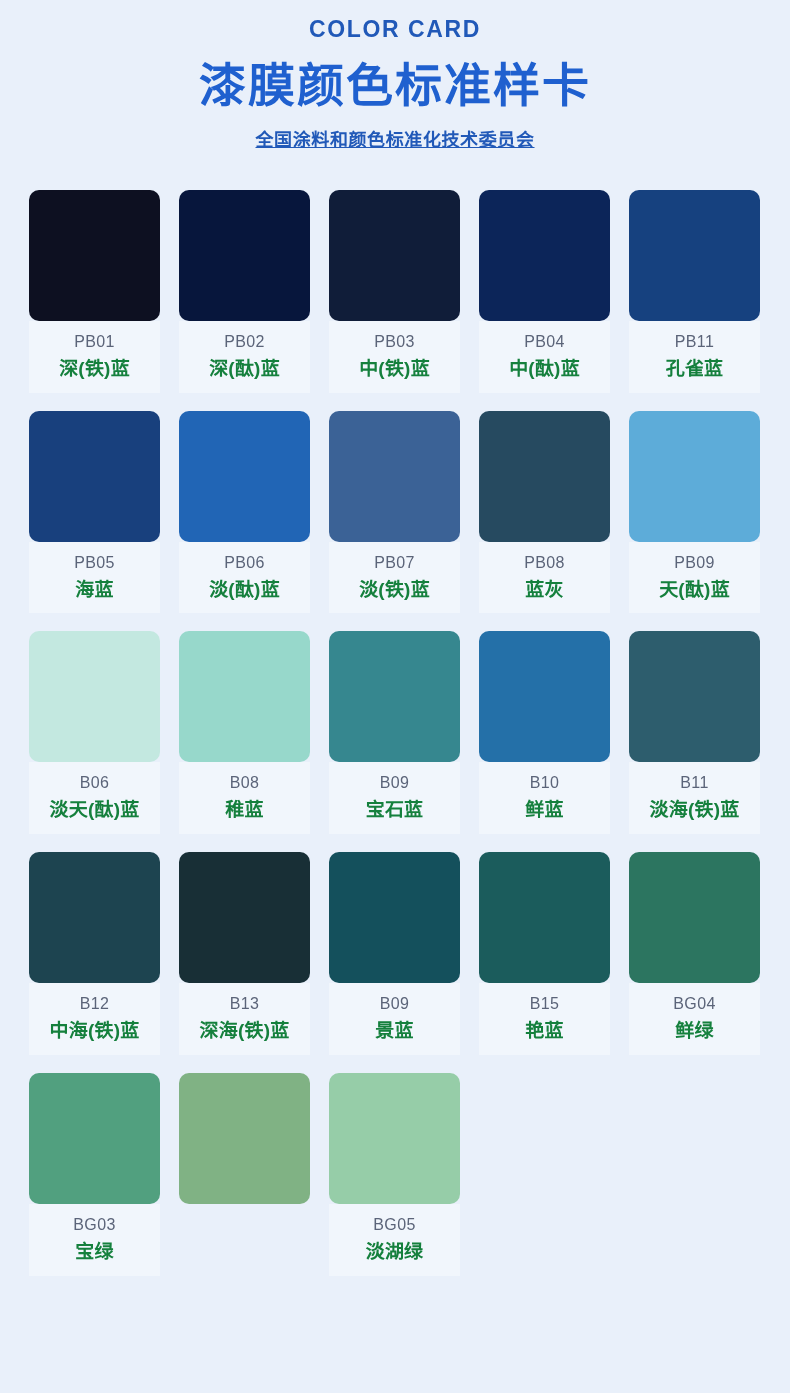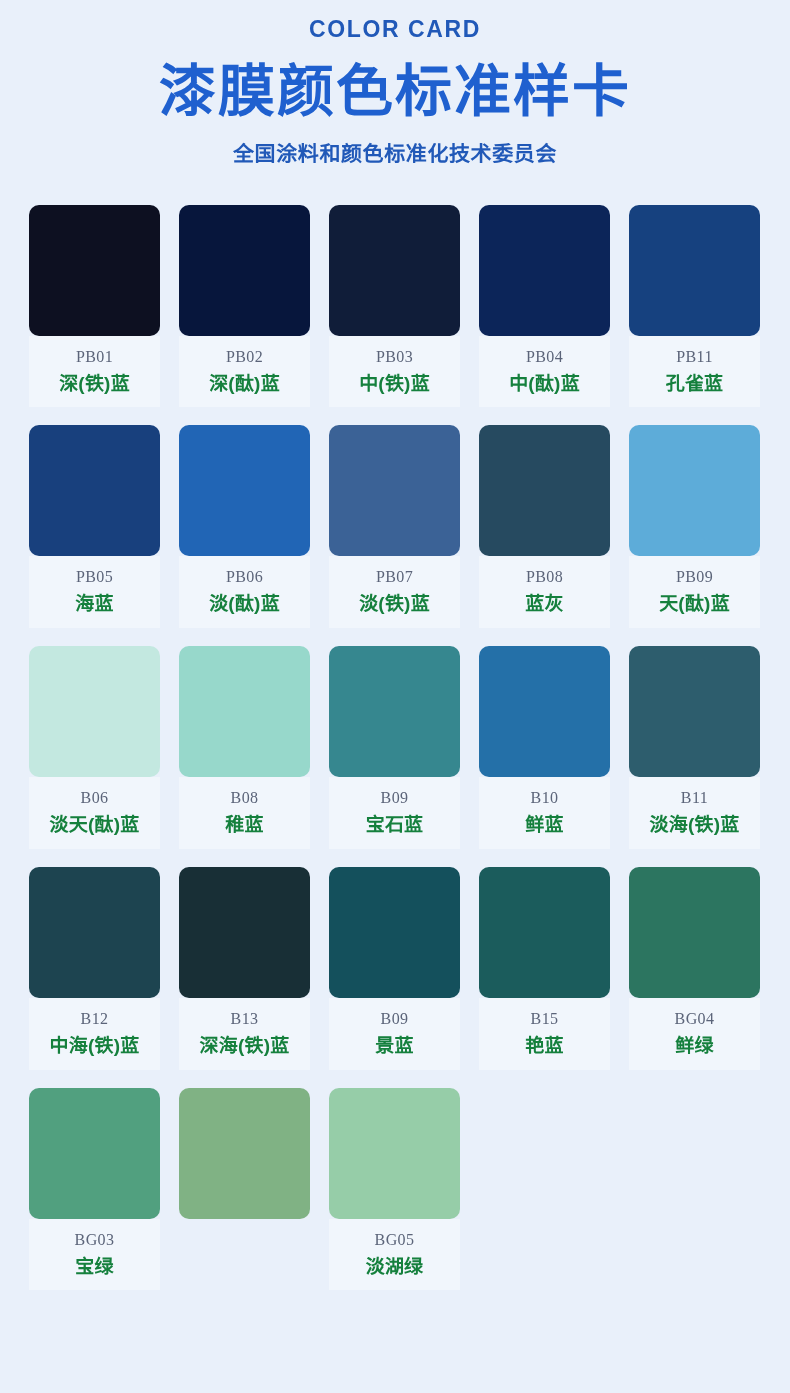--- a/index.html
+++ b/index.html
@@ -31,34 +31,35 @@
   }
   .eyebrow {
     font-size: 23px;
     font-weight: bold;
     letter-spacing: 1.6px;
     color: #2159b8;
     line-height: 1.2;
   }
   .main-title {
     margin-top: 16px;
-    font-size: 57px;
+    font-size: 47px;
     font-weight: bold;
     letter-spacing: 2px;
     color: #1f60cf;
     line-height: 1.12;
     font-family: "Liberation Sans", "DejaVu Sans", sans-serif;
   }
   .subtitle {
     margin-top: 18px;
-    font-size: 21px;
+    font-size: 18px;
     font-weight: bold;
     letter-spacing: 0.6px;
     color: #2159b8;
     line-height: 1.2;
+    text-decoration: underline;
   }
 
   
   .swatch-grid {
     margin: 0 auto;
     padding: 0;
     width: 732px;
     margin-top: 38px;
     display: grid;
     grid-template-columns: repeat(5, 131px);
@@ -89,21 +90,21 @@
     padding-bottom: 12px;
     text-align: center;
     box-sizing: border-box;
   }
 
   .swatch-code {
     font-size: 16px;
     color: #5b6479;
     letter-spacing: 0.4px;
     line-height: 1.25;
-    font-family: Liberation Serif, serif;
+    font-family: Liberation Sans, sans-serif;
   }
 
   .swatch-name {
     margin-top: 5px;
     font-size: 19px;
     font-weight: bold;
     color: #15803d;
     letter-spacing: 0.2px;
     line-height: 1.25;
     white-space: nowrap;

